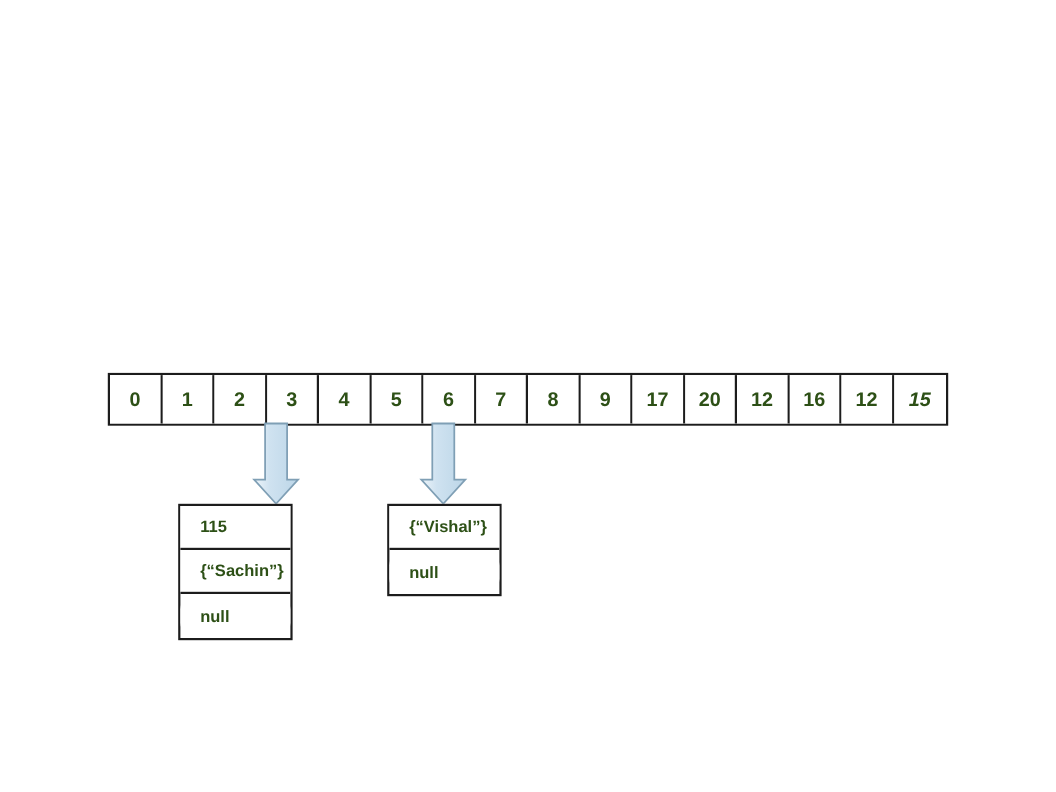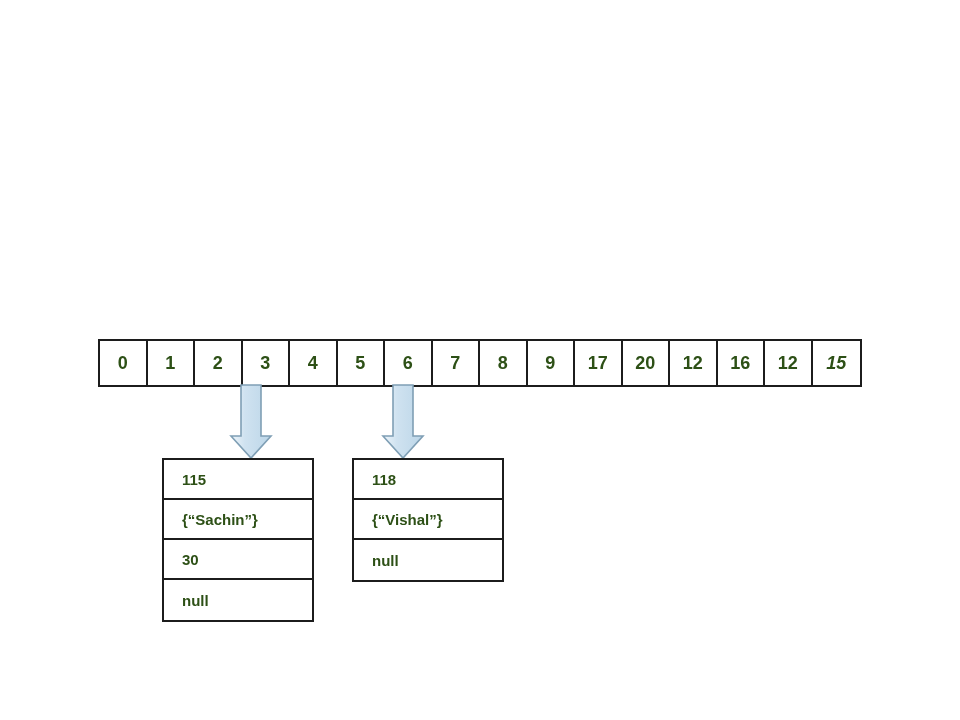--- a/index.html
+++ b/index.html
@@ -48,21 +48,21 @@
     letter-spacing: 0px;
   }
   .bucket-cell:last-child {
     border-right: none;
     font-style: italic;
   }
 
   
   .node-box {
     position: absolute;
-    width: 152px;
+    width: 104px;
     border: 2px solid #1c1c1c;
     box-sizing: border-box;
     background: #ffffff;
   }
   .node-field {
     height: 40px;
     box-sizing: border-box;
     border-bottom: 2px solid #1c1c1c;
     display: flex;
     align-items: center;
@@ -125,23 +125,21 @@
     </defs>
 
     <polygon points="241,385 261,385 261,436 271,436 251,458 231,436 241,436" fill="url(#arrowGrad)" stroke="#7f9fb5" stroke-width="1.6" stroke-linejoin="miter"></polygon>
 
     <polygon points="393,385 413,385 413,436 423,436 403,458 383,436 393,436" fill="url(#arrowGrad)" stroke="#7f9fb5" stroke-width="1.6" stroke-linejoin="miter"></polygon>
   </svg>
 
   <div class="node-box" id="node-sachin">
     <div class="node-field">115</div>
     <div class="node-field">{“Sachin”}</div>
-    <div class="node-field">30</div>
     <div class="node-field">null</div>
   </div>
 
   <div class="node-box" id="node-vishal">
-    <div class="node-field">118</div>
     <div class="node-field">{“Vishal”}</div>
     <div class="node-field">null</div>
   </div>
 
 </div>
 
 </body></html>

